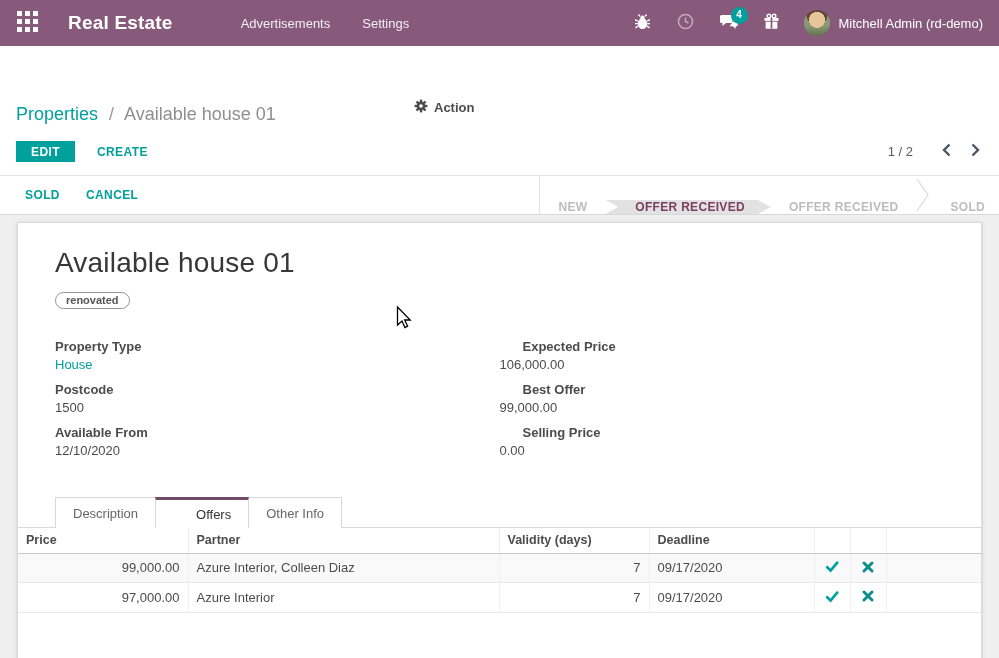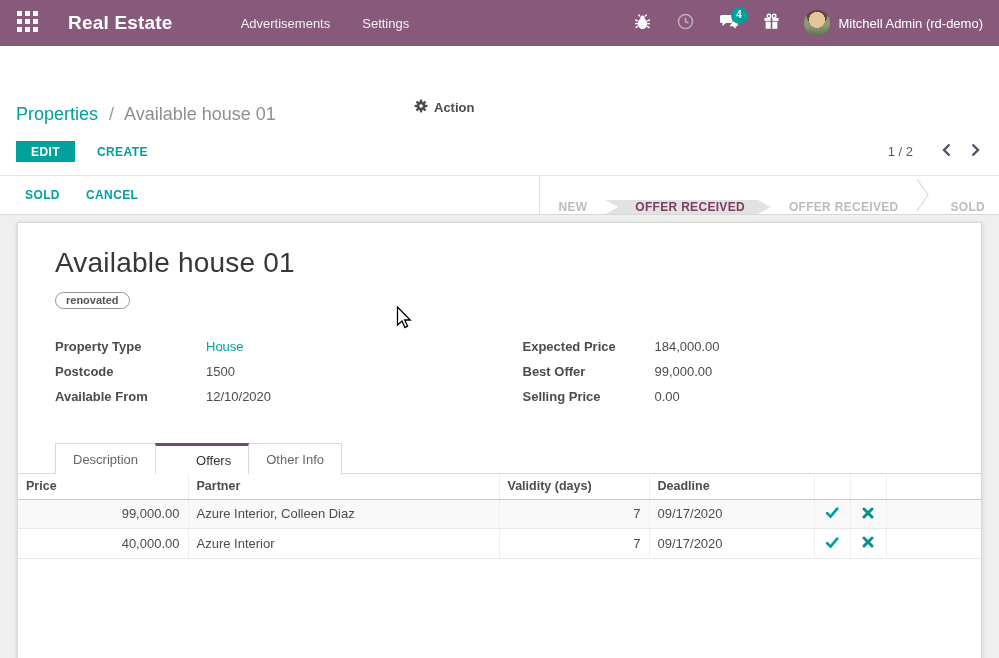--- a/index.html
+++ b/index.html
@@ -90,21 +90,21 @@
   }
   .sheet-inner { padding:24px 37px 0 37px; }
   .form-title { font-size:28px; color:#373737; font-weight:normal; letter-spacing:.2px; }
   .tag-row { margin-top:13px; }
   .tag {
     display:inline-block; border:1px solid #949494; border-radius:10px; padding:1px 10px 2px;
     font-size:11px; font-weight:bold; color:#555; background:#fff;
   }
   .field-grid { display:flex; margin-top:29px; }
   .field-col { width:50%; }
-  .field-row { display:flex; margin-bottom:7px; line-height:18px; }
+  .field-row { display:flex; margin-bottom:7px; line-height:18px;flex-direction:column; }
   .field-label { width:151px; font-weight:bold; color:#4c4c4c; flex:none; }
   .field-value { color:#4c4c4c; }
   .field-value.link { color:#00A09D; cursor:pointer; }
   .field-col.right .field-label { width:155px;padding-left:23px; }
 
   
   .tab-strip {
     margin-top:30px; padding-left:37px; border-bottom:1px solid #d8d8d8;
     display:flex; height:31px;
   }
@@ -305,21 +305,21 @@
             <span class="field-value">1500</span>
           </div>
           <div class="field-row">
             <span class="field-label">Available From</span>
             <span class="field-value">12/10/2020</span>
           </div>
         </div>
         <div class="field-col right">
           <div class="field-row">
             <span class="field-label">Expected Price</span>
-            <span class="field-value">184,000.00</span>
+            <span class="field-value">106,000.00</span>
           </div>
           <div class="field-row">
             <span class="field-label">Best Offer</span>
             <span class="field-value">99,000.00</span>
           </div>
           <div class="field-row">
             <span class="field-label">Selling Price</span>
             <span class="field-value">0.00</span>
           </div>
         </div>
@@ -376,21 +376,21 @@
                       <line x1="2" y1="2" x2="10" y2="10"></line>
                       <line x1="10" y1="2" x2="2" y2="10"></line>
                     </g>
                   </svg>
               </span>
             </button>
           </td>
           <td></td>
         </tr>
         <tr>
-          <td class="num">40,000.00</td>
+          <td class="num">97,000.00</td>
           <td>Azure Interior</td>
           <td class="num">7</td>
           <td>09/17/2020</td>
           <td style="text-align:center;">
             <button class="cell-btn">
               <span>
                 <svg width="14" height="13" viewBox="0 0 14 13">
                     <path d="M2.2 7.2 L5.6 10.6 L12.2 2.6" stroke="#00A09D" stroke-width="2.7" fill="none" stroke-linecap="round"></path>
                   </svg>
               </span>

